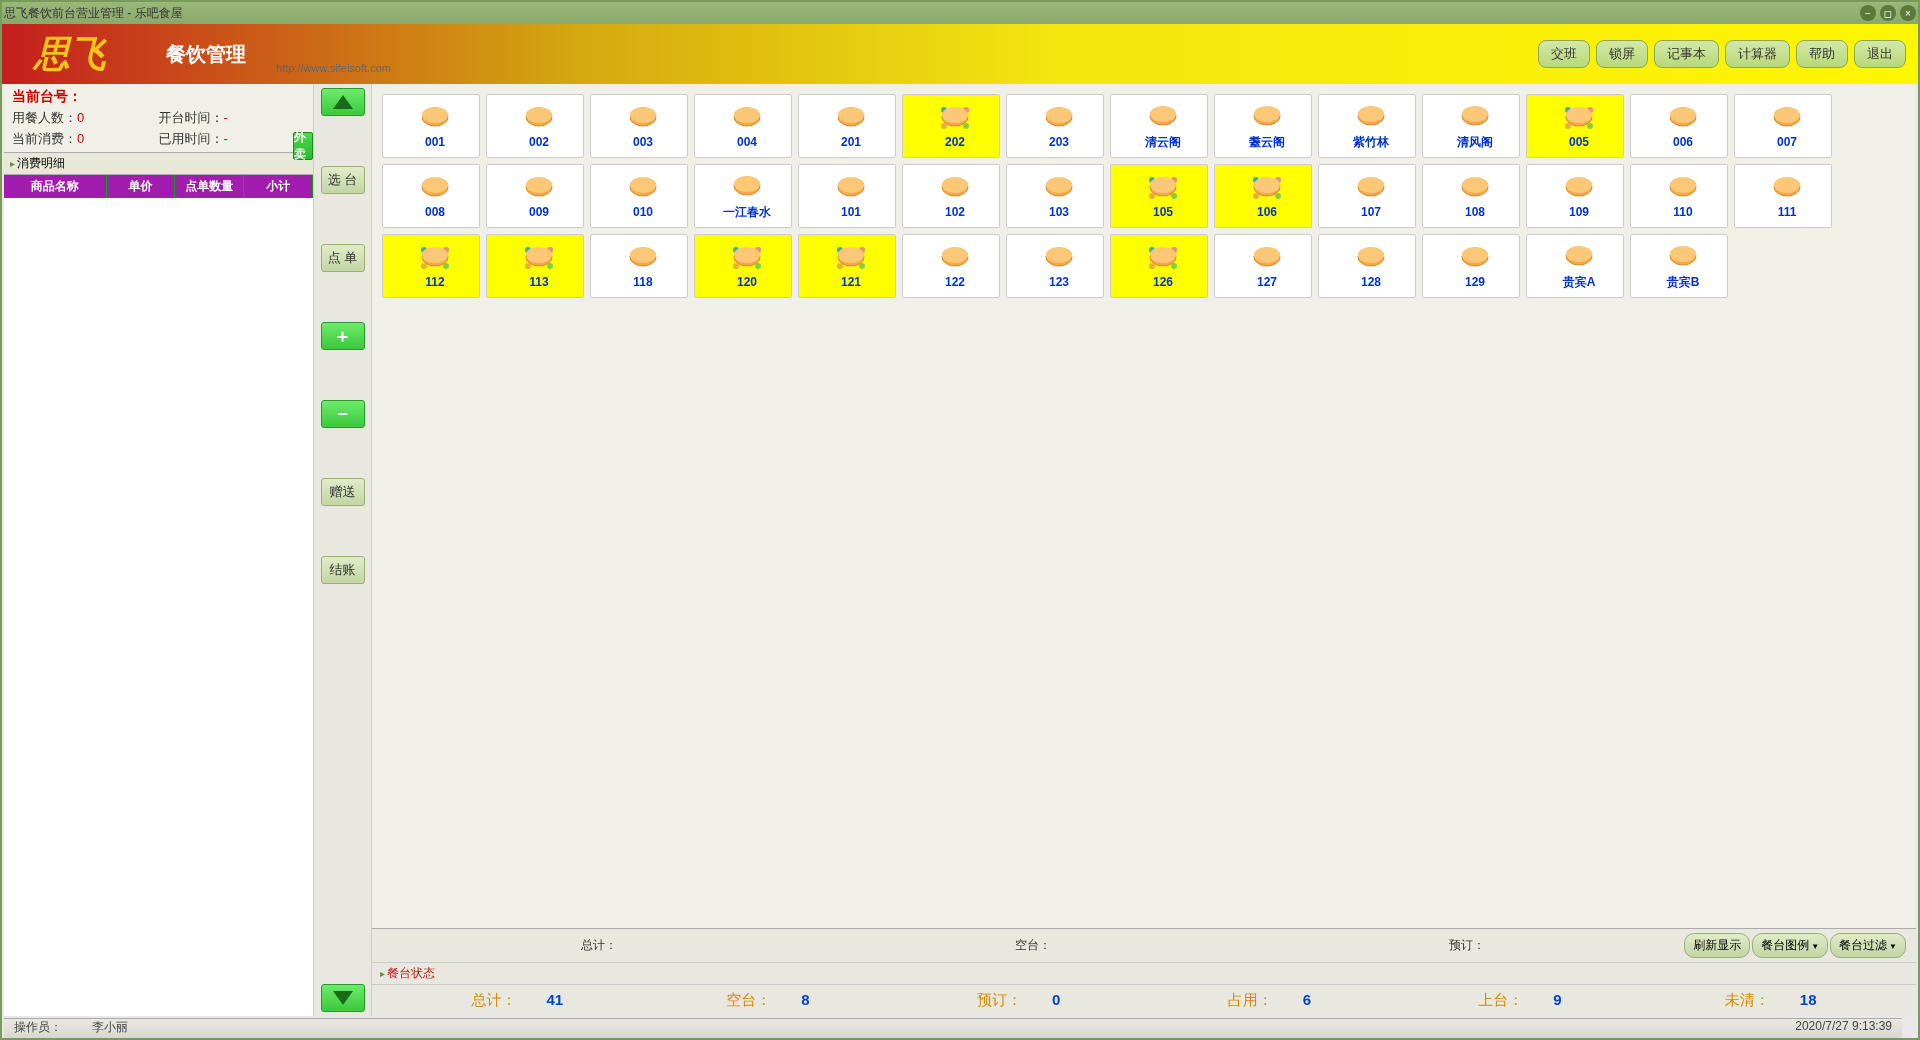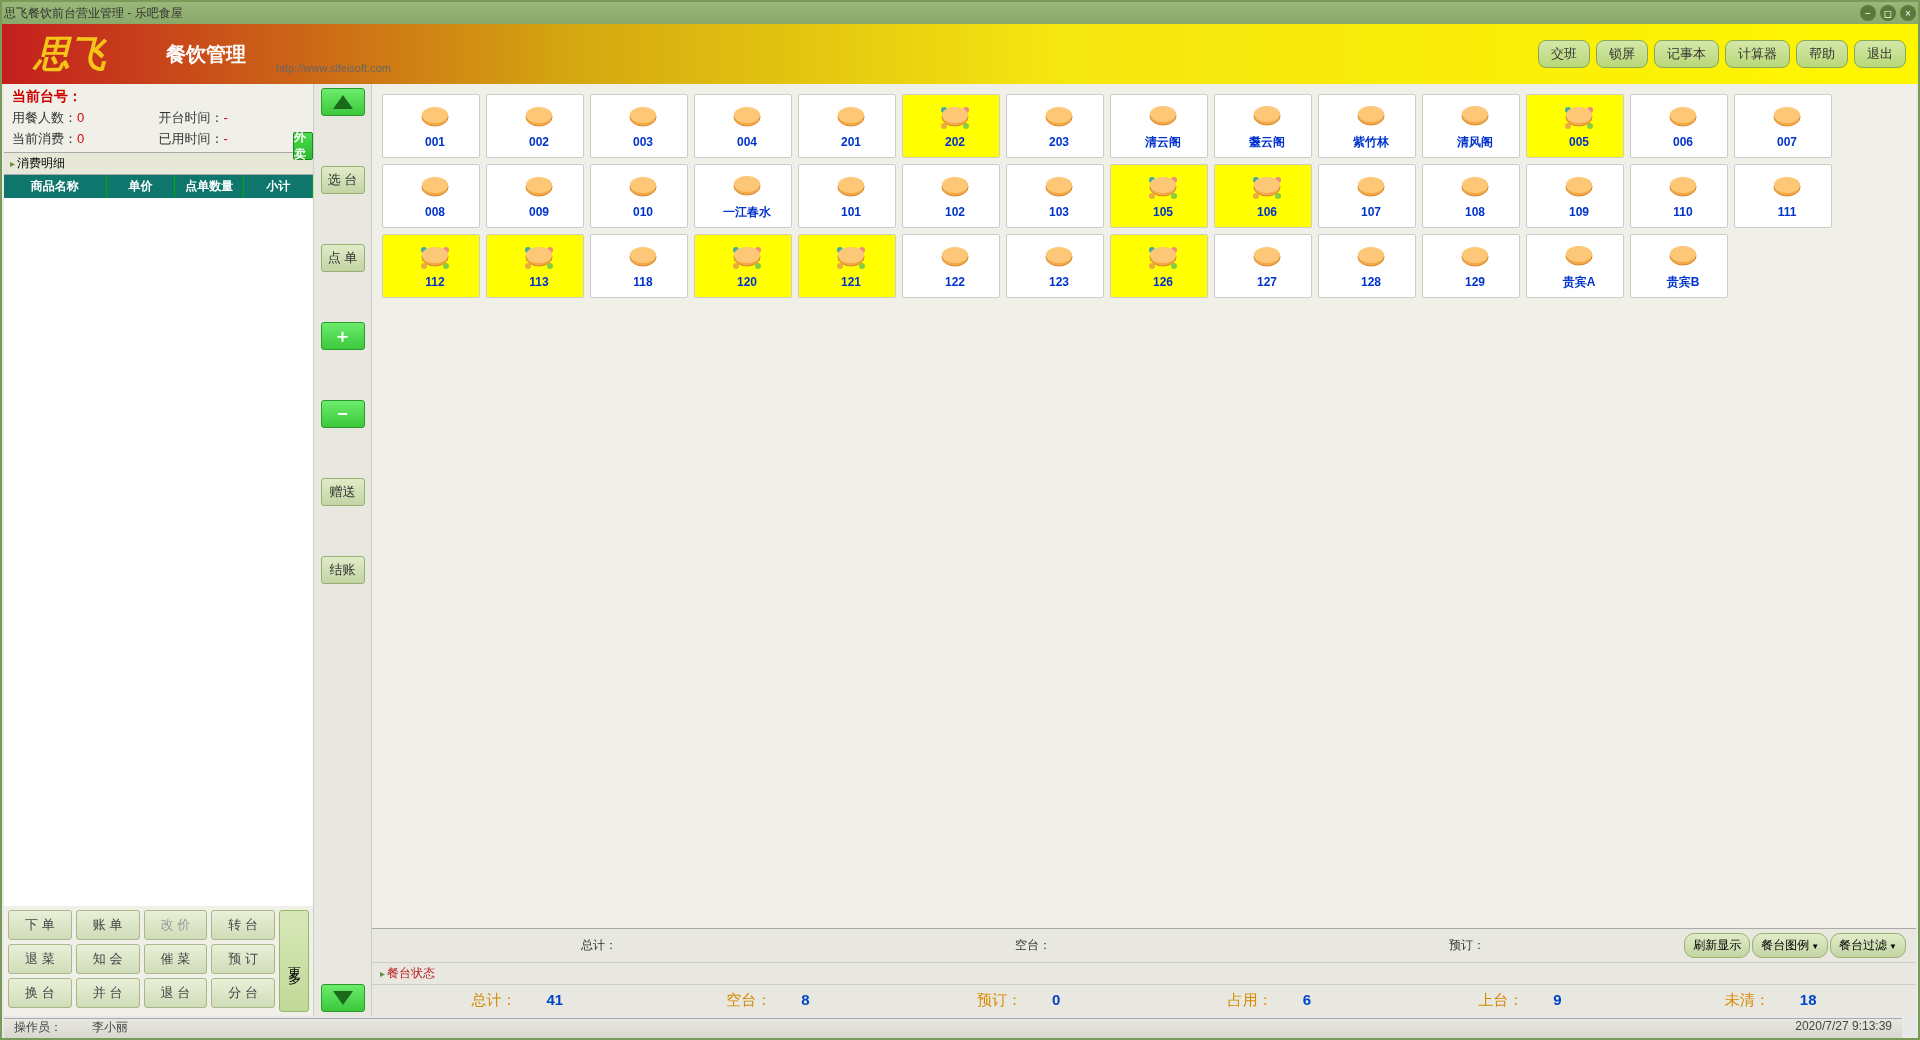--- a/index.html
+++ b/index.html
@@ -24,21 +24,21 @@
 .left-info { padding: 4px 8px; font-size: 13px; position: relative; }
 .cur-table { color: #c00; font-weight: bold; font-size: 14px; }
 .info-row { display: flex; margin-top: 3px; }
 .info-cell { flex: 1; color: #333; }
 .info-cell .v { color: #c00; }
 .takeout-btn { position: absolute; right: 0; top: 8px; width: 20px; height: 28px; background: linear-gradient(#4cdc4c, #2cb82c); border: 1px solid #1a8a1a; color: #fff; font-weight: bold; font-size: 12px; display: flex; align-items: center; justify-content: center; cursor: pointer; border-radius: 2px; margin-top: 40px; }
 
 .consume-hdr { background: #e8e8d8; border-top: 1px solid #aaa; border-bottom: 1px solid #aaa; padding: 2px 6px; font-size: 12px; display: flex; align-items: center; }
 .consume-hdr::before { content: "▸"; color: #6a8a4a; margin-right: 2px; font-size: 10px; }
 
-.consume-cols { display: flex; background: #0f766e; color: #fff; font-size: 12px; font-weight: bold; }
+.consume-cols { display: flex; background: #a21caf; color: #fff; font-size: 12px; font-weight: bold; }
 .consume-cols > div { flex: 1; text-align: center; padding: 3px 0; border-right: 1px solid #0a0; }
 .consume-cols > div:first-child { flex: 1.5; }
 
 .consume-body { flex: 1; background: #fff; overflow: auto; }
 .btn-row { display: flex; gap: 4px; margin-bottom: 4px; }
 .lbtn { flex: 1; background: linear-gradient(#e8f0d8, #d0dcb8); border: 1px solid #a8b888; border-radius: 3px; padding: 5px 0; font-size: 13px; text-align: center; cursor: pointer; color: #444; }
 .lbtn.disabled { color: #999; }
 
 .more-btn { width: 30px; background: linear-gradient(#d8e8b8, #c0d898); border: 1px solid #98b868; border-radius: 3px; display: flex; flex-direction: column; align-items: center; justify-content: center; font-size: 13px; cursor: pointer; padding: 10px 0; writing-mode: vertical-rl; text-orientation: upright; letter-spacing: 4px; }
 .left-btns-wrap { display: flex; gap: 4px; padding: 4px; }
@@ -125,43 +125,20 @@
         <div class="takeout-btn">外 卖</div>
       </div>
       <div class="consume-hdr">消费明细</div>
       <div class="consume-cols" id="consume-cols">
           <div>商品名称</div>
           <div>单价</div>
           <div>点单数量</div>
           <div>小计</div>
         </div>
       <div class="consume-body"></div>
-      <div class="left-btns-wrap">
-        <div class="left-btns-grid" id="left-btns">
-            <div class="btn-row">
-              <div class="lbtn">下 单</div>
-              <div class="lbtn">账 单</div>
-              <div class="lbtn disabled">改 价</div>
-              <div class="lbtn">转 台</div>
-            </div>
-            <div class="btn-row">
-              <div class="lbtn">退 菜</div>
-              <div class="lbtn">知 会</div>
-              <div class="lbtn">催 菜</div>
-              <div class="lbtn">预 订</div>
-            </div>
-            <div class="btn-row">
-              <div class="lbtn">换 台</div>
-              <div class="lbtn">并 台</div>
-              <div class="lbtn">退 台</div>
-              <div class="lbtn">分 台</div>
-            </div>
-          </div>
-        <div class="more-btn">更多</div>
-      </div>
     </div>
 
     <div class="mid-panel">
       <div class="mid-btn arrow">
           <div class="tri-up"></div>
         </div>
       <div class="mid-btn">选 台</div>
       <div class="mid-btn">点 单</div>
       <div class="mid-btn green">＋</div>
       <div class="mid-btn green">−</div>

